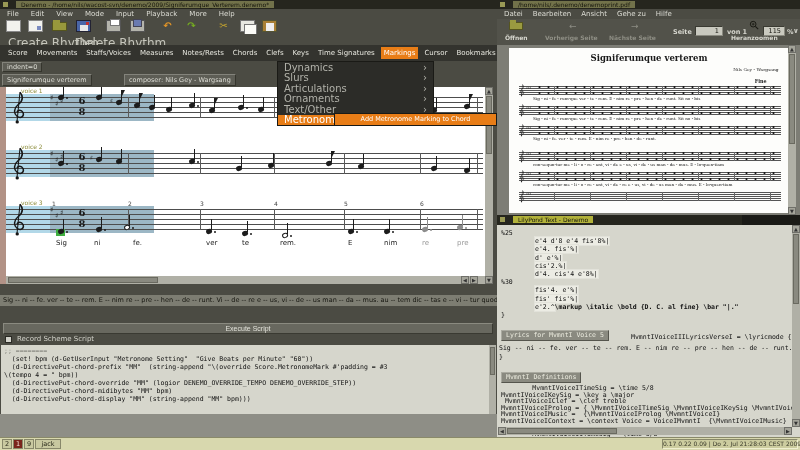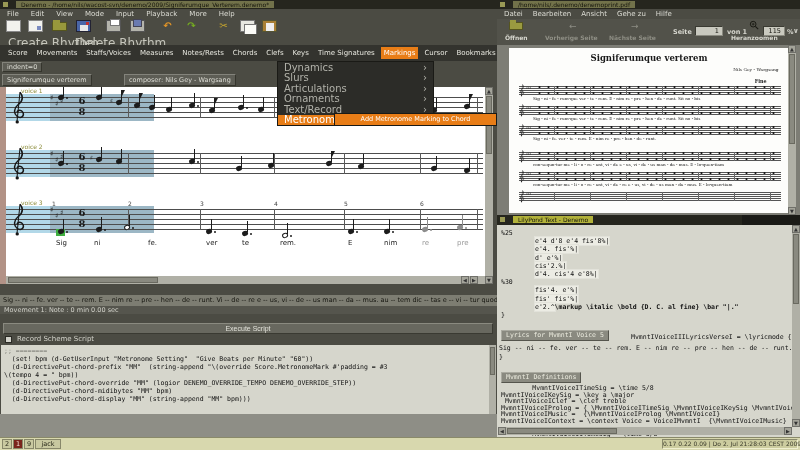--- a/index.html
+++ b/index.html
@@ -404,21 +404,21 @@
           <div class="nstem gray" style="left: 456px; top: 6px;"></div>
           <div class="ndot gray" style="left: 459px; top: 18px;"></div>
           <span class="mnum" style="left: 46px; top: -9px;">1</span>
           <span class="mnum" style="left: 122px; top: -9px;">2</span>
           <span class="mnum" style="left: 194px; top: -9px;">3</span>
           <span class="mnum" style="left: 268px; top: -9px;">4</span>
           <span class="mnum" style="left: 338px; top: -9px;">5</span>
           <span class="mnum" style="left: 414px; top: -9px;">6</span>
           <span class="slyr" style="left: 50px; top: 30px;">Sig</span>
           <span class="slyr" style="left: 88px; top: 30px;">ni</span>
-          <span class="slyr" style="left: 122px; top: 30px; padding-left: 20px;">fe.</span>
+          <span class="slyr" style="left: 107px; top: 30px; padding-left: 20px;">fe.</span>
           <span class="slyr" style="left: 200px; top: 30px;">ver</span>
           <span class="slyr" style="left: 236px; top: 30px;">te</span>
           <span class="slyr" style="left: 274px; top: 30px;">rem.</span>
           <span class="slyr" style="left: 342px; top: 30px;">E</span>
           <span class="slyr" style="left: 378px; top: 30px;">nim</span>
           <span class="slyr gray" style="left: 416px; top: 30px;">re</span>
           <span class="slyr gray" style="left: 451px; top: 30px;">pre</span>
         </div>
       </div>
 
@@ -443,32 +443,31 @@
         </div>
         <div class="ddrow">
           <span class="ddlabel">Articulations</span>
           <span class="ddarrow">›</span>
         </div>
         <div class="ddrow">
           <span class="ddlabel">Ornaments</span>
           <span class="ddarrow">›</span>
         </div>
         <div class="ddrow">
-          <span class="ddlabel">Text/Record</span>
+          <span class="ddlabel">Text/Other</span>
           <span class="ddarrow">›</span>
         </div>
         <div class="ddrow active">
           <span class="ddlabel">Metronome-Markings</span>
           <span class="ddarrow">›</span>
         </div>
       </div>
     <div id="submenu">Add Metronome Marking to Chord</div>
 
     <div class="lyricline">Sig -- ni -- fe. ver -- te -- rem. E -- nim re -- pre -- hen -- de -- runt. Vi -- de -- re e -- us, vi -- de -- us man -- da -- mus.  au -- tem dic -- tas e -- vi -- tur quod ti -- me -- am. Ei -- a par -- te</div>
-    <div class="statusbar1">Movement 1: Note : 0 min 0.00 sec</div>
 
     <button class="execbtn">Execute Script</button>
     <div class="recordrow">
       <span class="cb"></span>
       <span class="reclabel">Record Scheme Script</span>
     </div>
     <div id="scriptarea">
         <div class="sline dim">;; ========</div>
         <div class="sline">  (set! bpm (d-GetUserInput "Metronome Setting"  "Give Beats per Minute" "60"))</div>
         <div class="sline">  (d-DirectivePut-chord-prefix "MM"  (string-append "\(override Score.MetronomeMark #'padding = #3</div>

